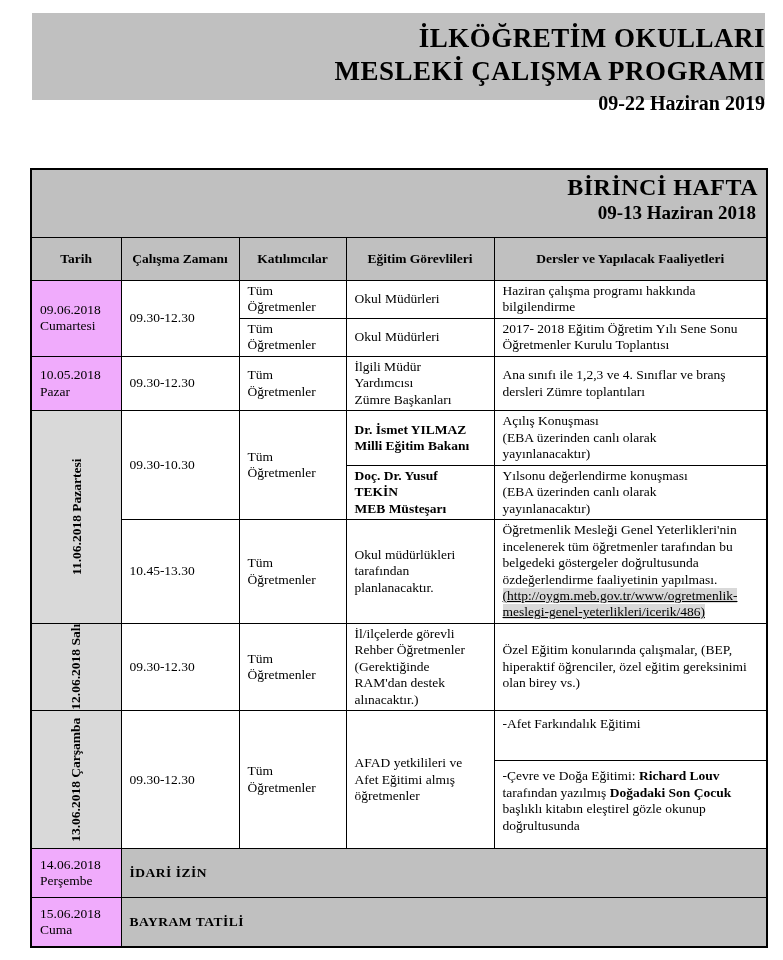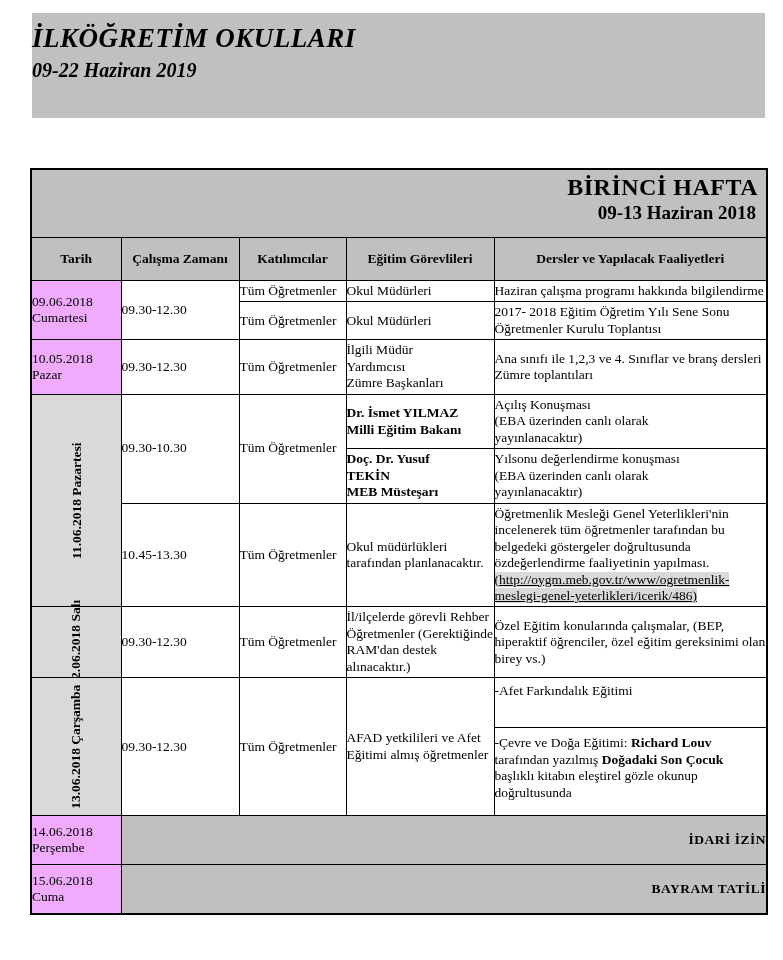--- a/index.html
+++ b/index.html
@@ -14,29 +14,28 @@
     color: #000000;
     overflow: hidden;
   }
 
   
   #title-banner {
     position: absolute;
     left: 32px;
     top: 13px;
     width: 733px;
-    height: 105px;
+    height: 87px;
     background: #c0c0c0;
     box-sizing: border-box;
     display: flex;
     flex-direction: column;
-    align-items: flex-start;
+    align-items: flex-end;
     justify-content: flex-start;
     padding-top: 9px;
-    font-style: italic;
   }
   #title-banner .line1,
   #title-banner .line2 {
     font-weight: bold;
     font-size: 27px;
     letter-spacing: 0.5px;
     line-height: 1.22;
     white-space: nowrap;
   }
   #title-banner .line3 {
@@ -53,21 +52,21 @@
     left: 30px;
     top: 168px;
     width: 736px;
     border-collapse: collapse;
     table-layout: fixed;
     border: 2px solid #000;
   }
   #schedule-table td {
     border: 1px solid #000;
     vertical-align: middle;
-    padding: 2px 0;
+    padding: 2px 8px;
     font-size: 13.5px;
     line-height: 1.22;
   }
 
   .c-tarih   { width: 90px; }
   .c-zaman   { width: 118px; }
   .c-katilim { width: 107px; }
   .c-gorevli { width: 148px; }
   .c-ders    { width: 273px; }
 
@@ -132,40 +131,41 @@
     line-height: 1.3;
   }
 
   .ctr      { }
   .lft      { text-align: left; }
   .b        { font-weight: bold; }
 
   
   .holiday-cell {
     background: #c0c0c0;
-    text-align: right;
+    text-align: left;
     font-weight: bold;
     font-size: 23px;
     letter-spacing: 0.5px;
     height: 44px;
     margin-top: 44px;
   }
 
   
   .url-link {
     background: #d9d9d9;
     text-decoration: underline;
     display: inline;
   }
 </style>
 </head>
 <body>
 
 <div id="title-banner">
   <div class="line1">İLKÖĞRETİM OKULLARI</div>
+  <div class="line2">MESLEKİ ÇALIŞMA PROGRAMI</div>
   <div class="line3">09-22 Haziran 2019</div>
 </div>
 
 <table id="schedule-table">
   <colgroup>
     <col class="c-tarih">
       <col class="c-zaman">
       <col class="c-katilim">
       <col class="c-gorevli">
       <col class="c-ders">

